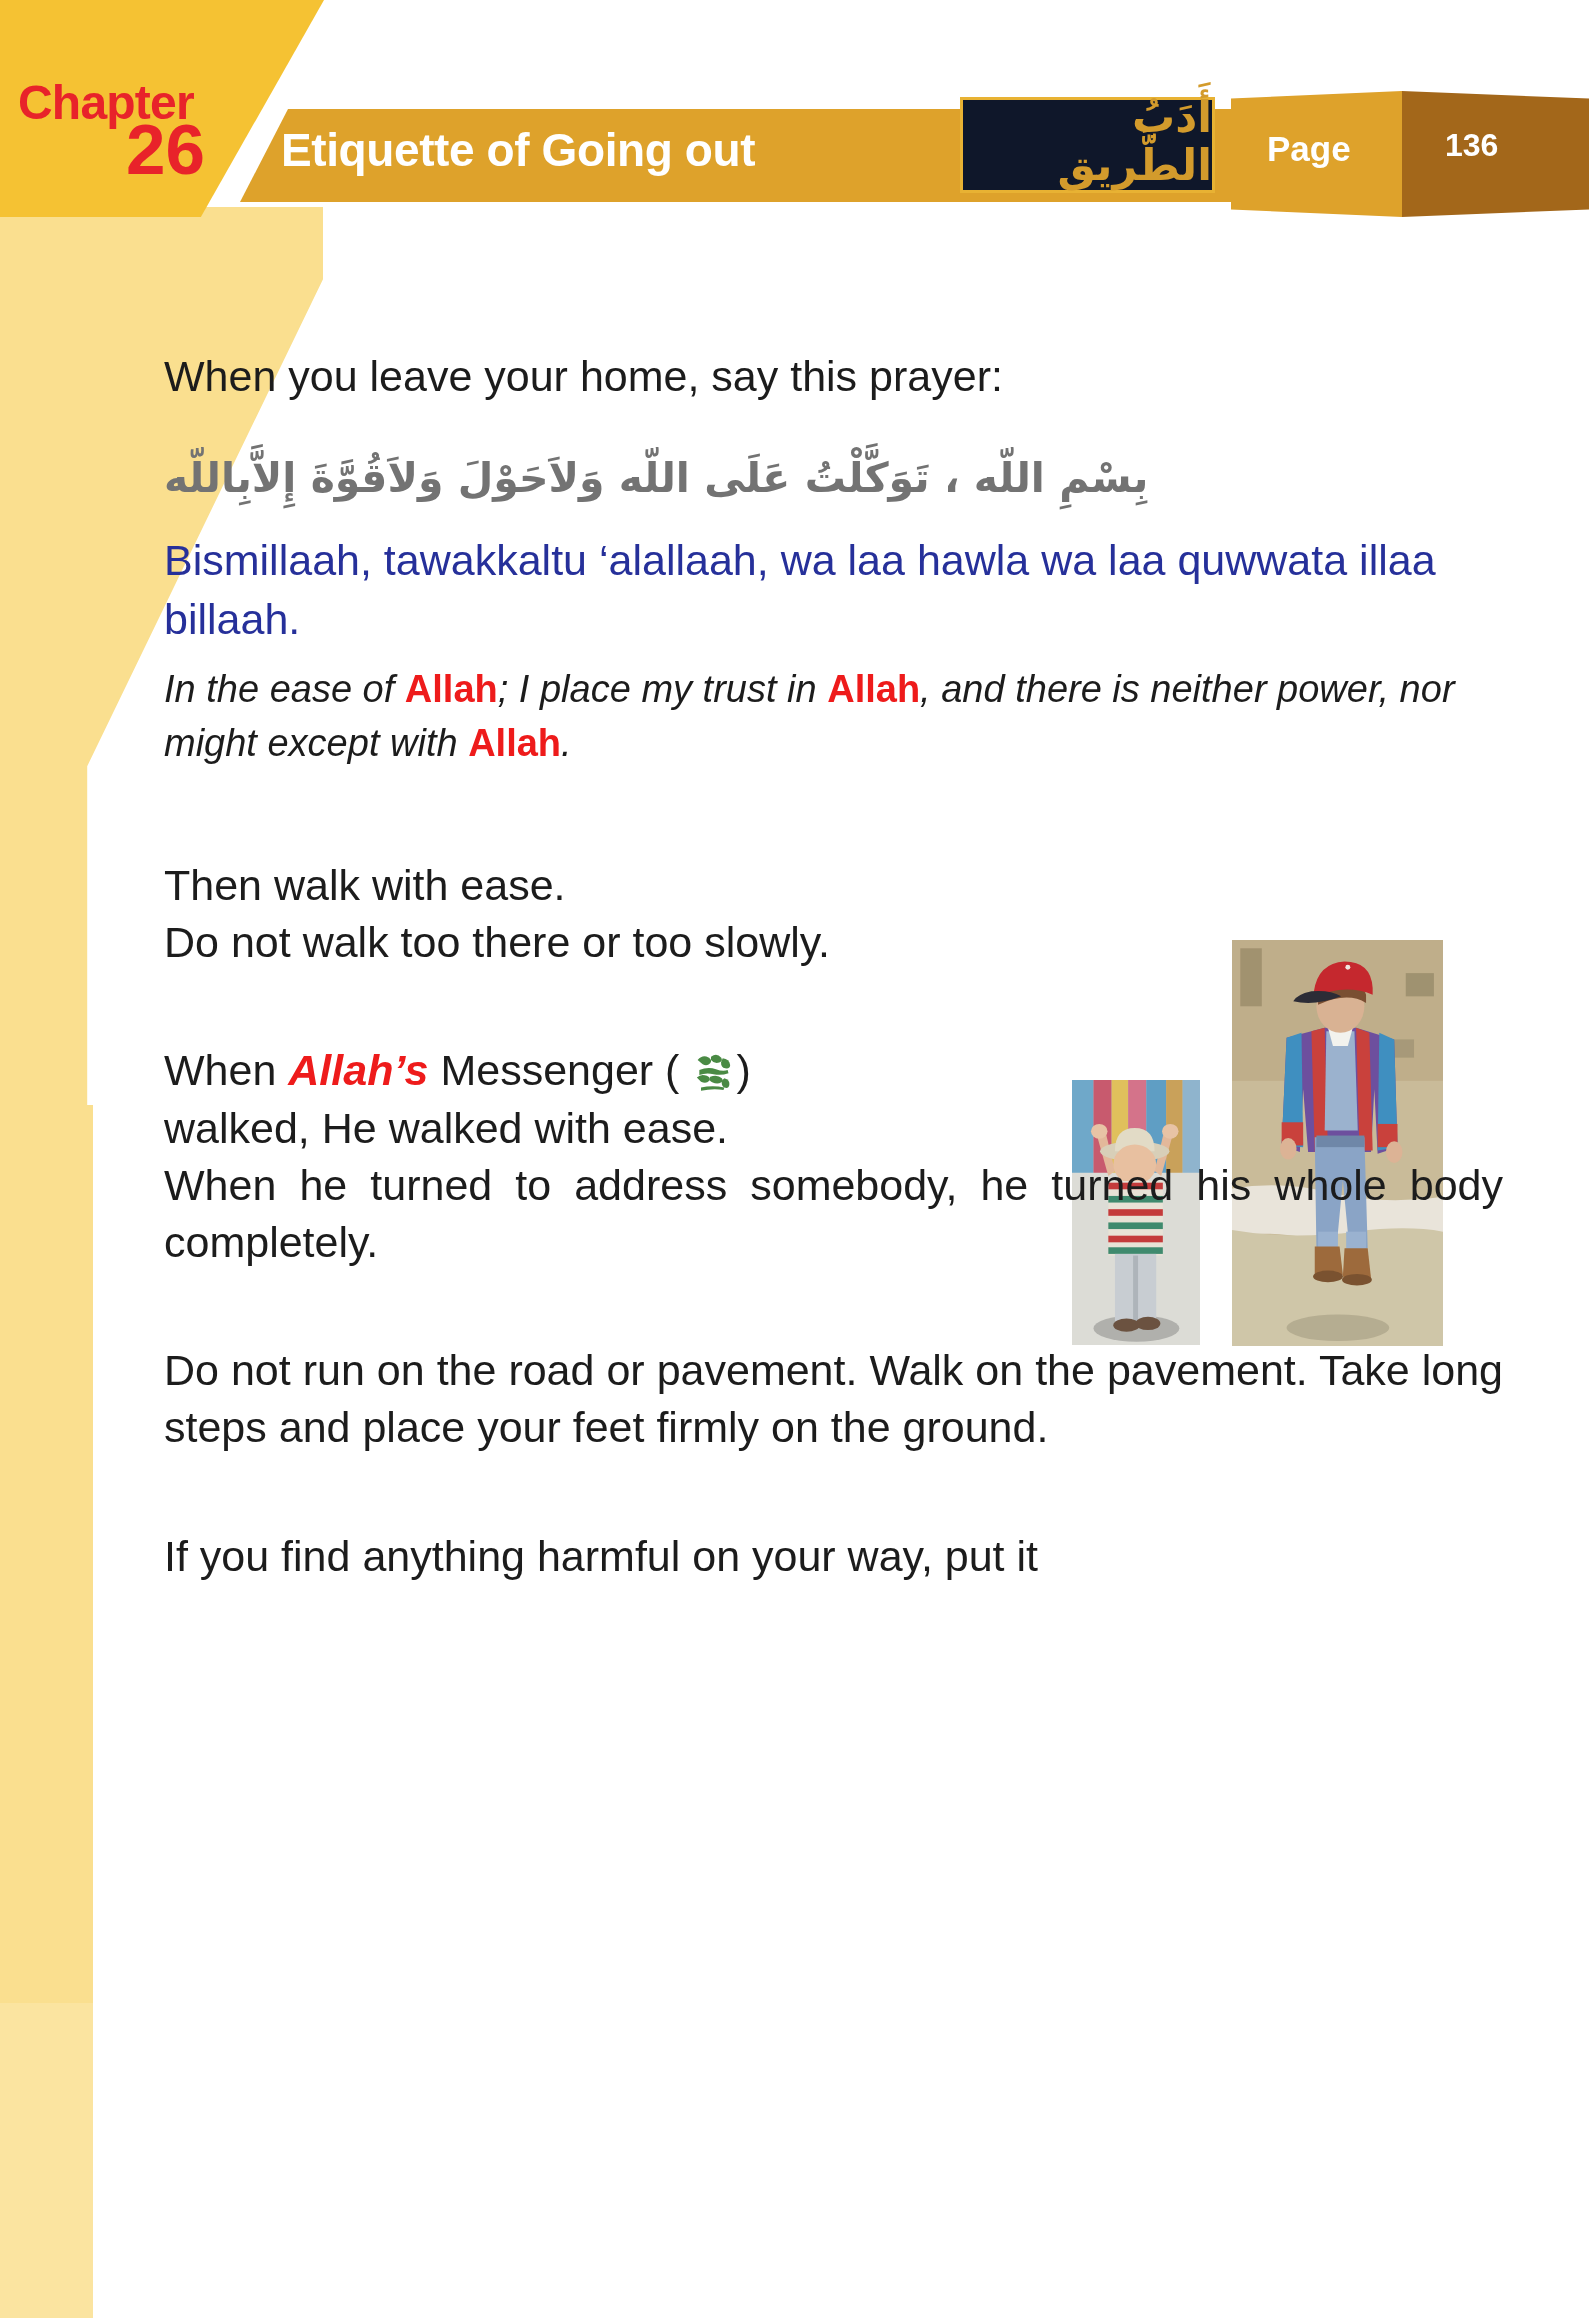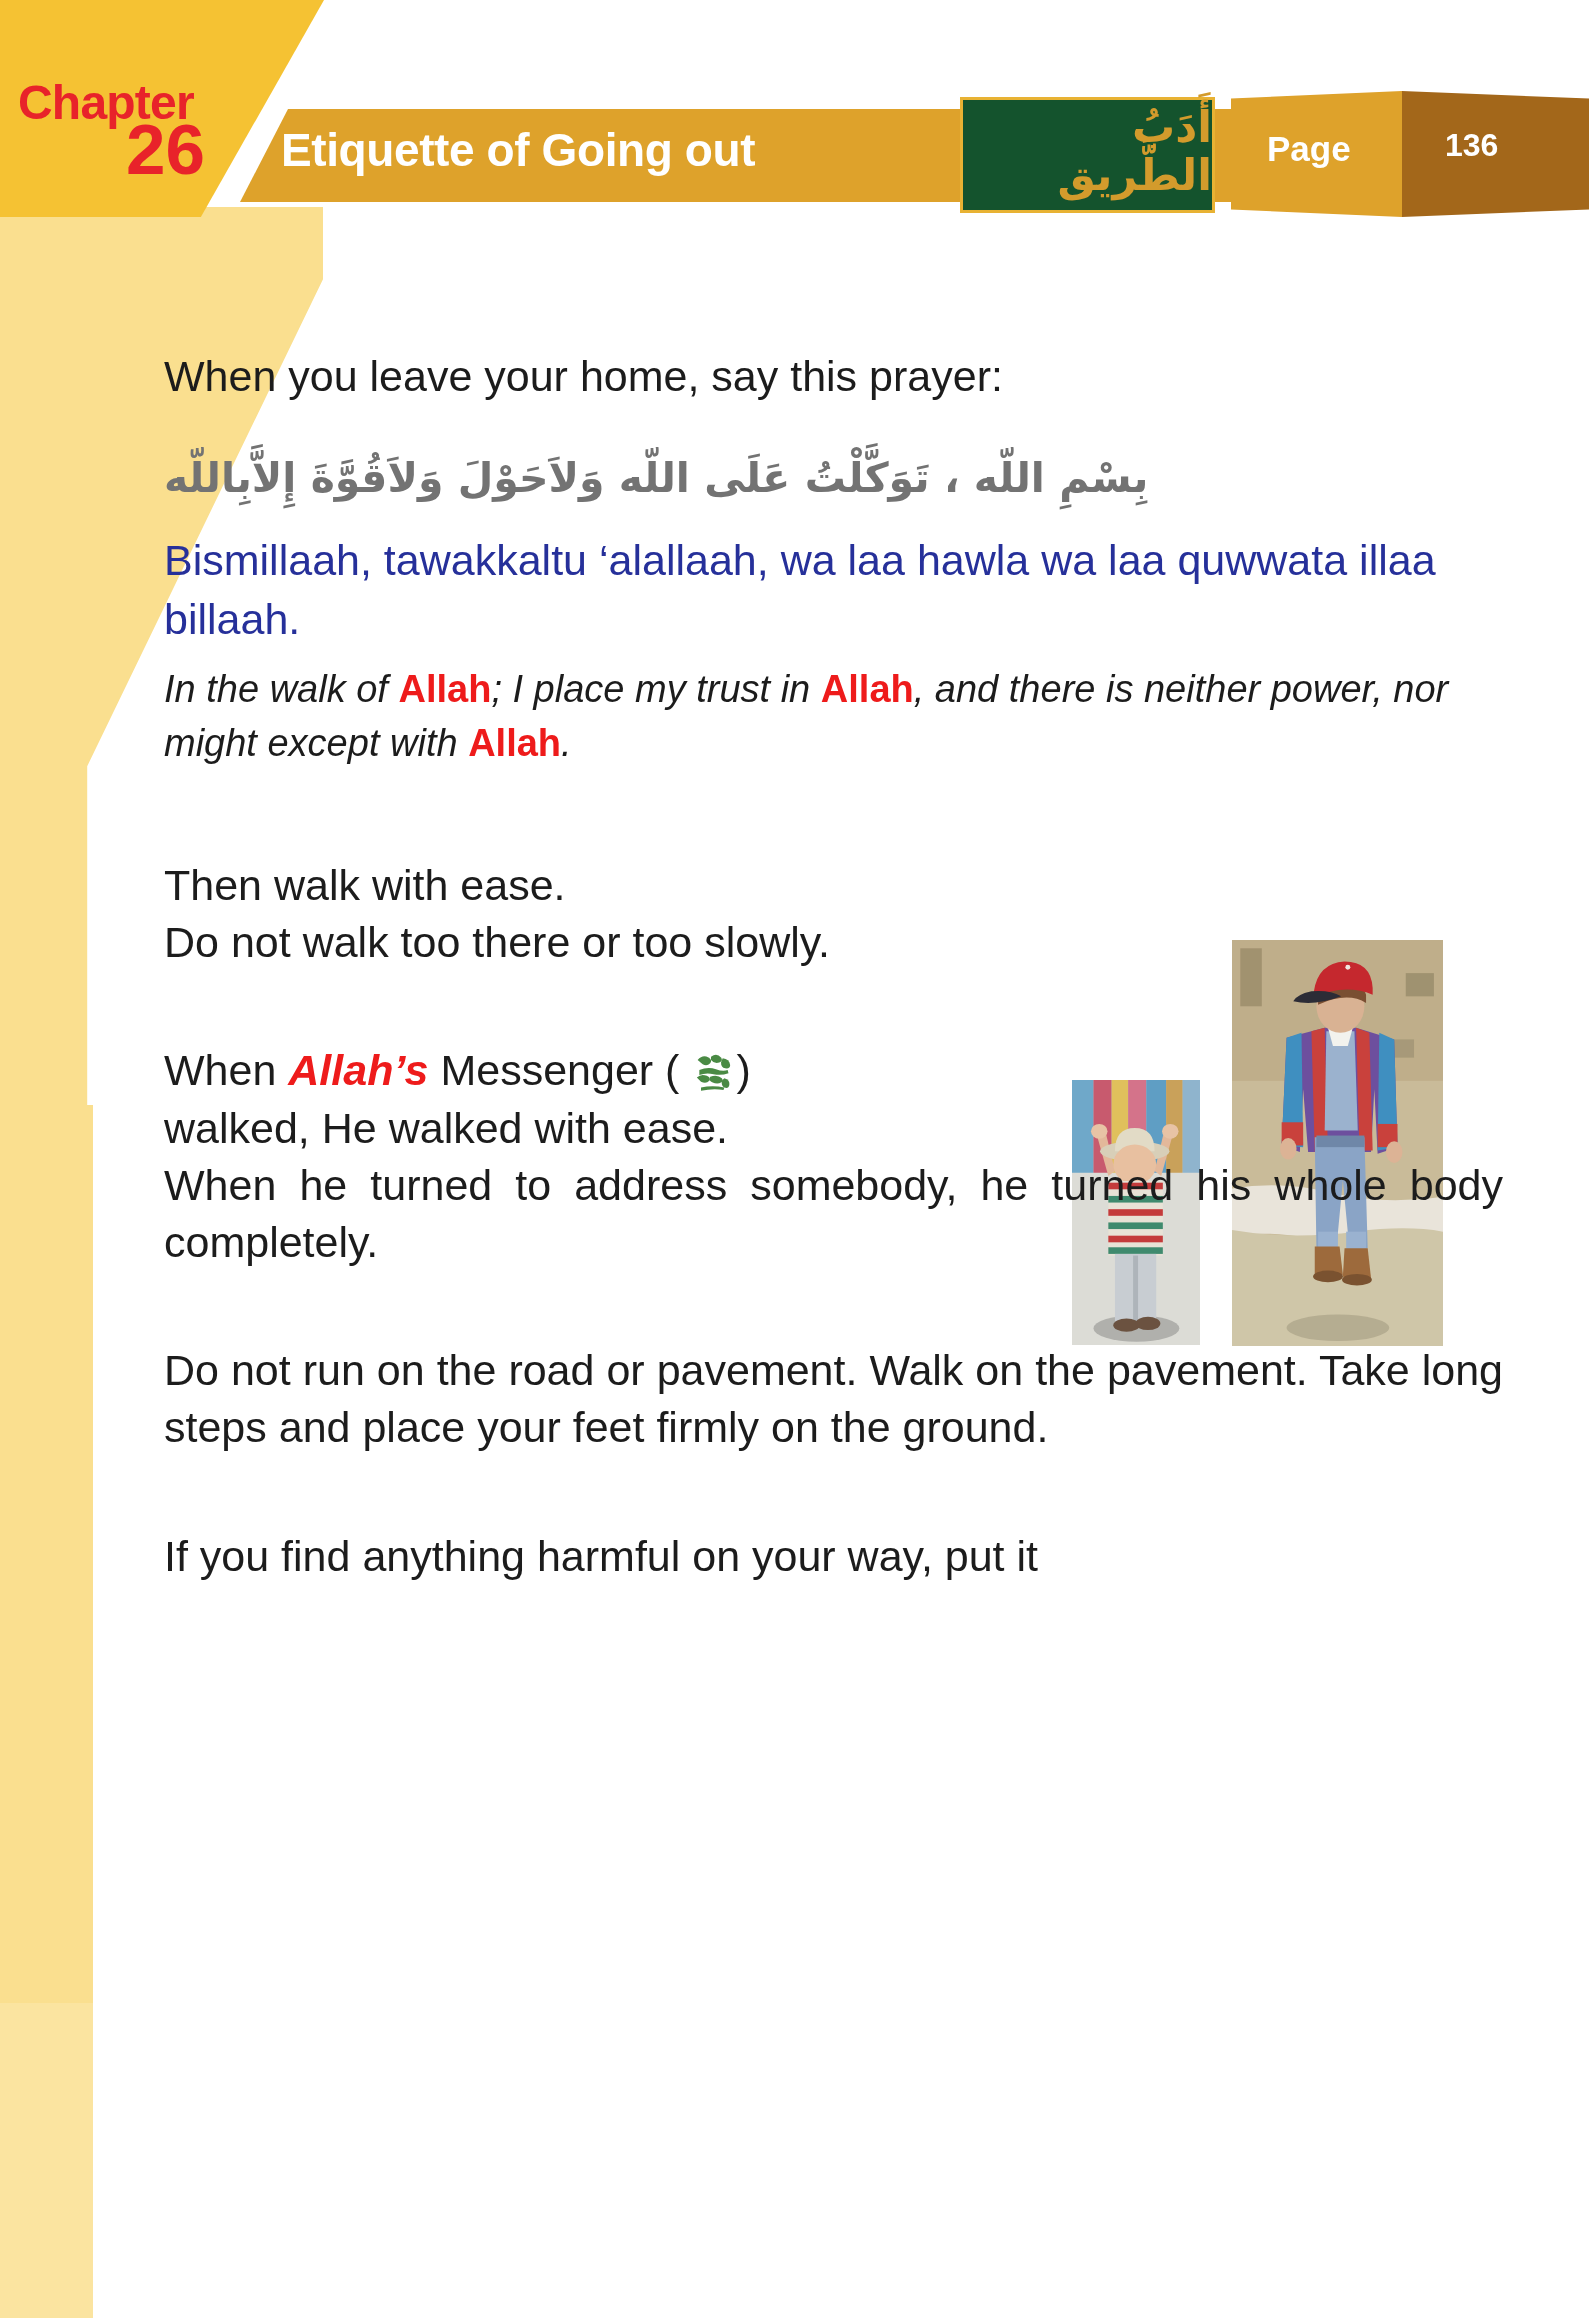--- a/index.html
+++ b/index.html
@@ -97,22 +97,22 @@
     font-weight: bold;
     color: #ffffff;
     letter-spacing: -0.4px;
     z-index: 5;
   }
   .header-title-ar-box {
     position: absolute;
     left: 960px;
     top: 97px;
     width: 255px;
-    height: 116px;
-    background: #14532d;
+    height: 96px;
+    background: #0f172a;
     border: 3.3px solid #e8b233;
     z-index: 5;
     display: flex;
     align-items: center;
     justify-content: flex-start;
   }
   .header-title-ar {
     font-family: "DejaVu Sans", sans-serif;
     font-size: 43px;
     color: #d39b2c;
@@ -371,21 +371,21 @@
 
 <div class="content">
 
   <p class="para">When you leave your home, say this prayer:</p>
 
   <div class="arabic-prayer">بِسْمِ اللّه ، تَوَكَّلْتُ عَلَى اللّه وَلاَحَوْلَ وَلاَقُوَّةَ إِلاَّبِاللّه</div>
 
   <p class="translit">Bismillaah, tawakkaltu ‘alallaah, wa laa hawla wa laa quwwata illaa billaah.</p>
 
   <p class="translation">
-    <span>In the walk of </span><span class="red-bold">Allah</span><span>; I place my trust in </span><span class="red-bold">Allah</span><span>, and there is neither power, nor might except with </span><span class="red-bold">Allah</span><span>.</span>
+    <span>In the ease of </span><span class="red-bold">Allah</span><span>; I place my trust in </span><span class="red-bold">Allah</span><span>, and there is neither power, nor might except with </span><span class="red-bold">Allah</span><span>.</span>
   </p>
 
   <div class="spacer-lg"></div>
 
   <p class="para flow-narrow">Then walk with ease.</p>
   <p class="para flow-narrow">Do not walk too there or too slowly.</p>
 
   <div class="spacer-md"></div>
 
   <p class="messenger-line">

